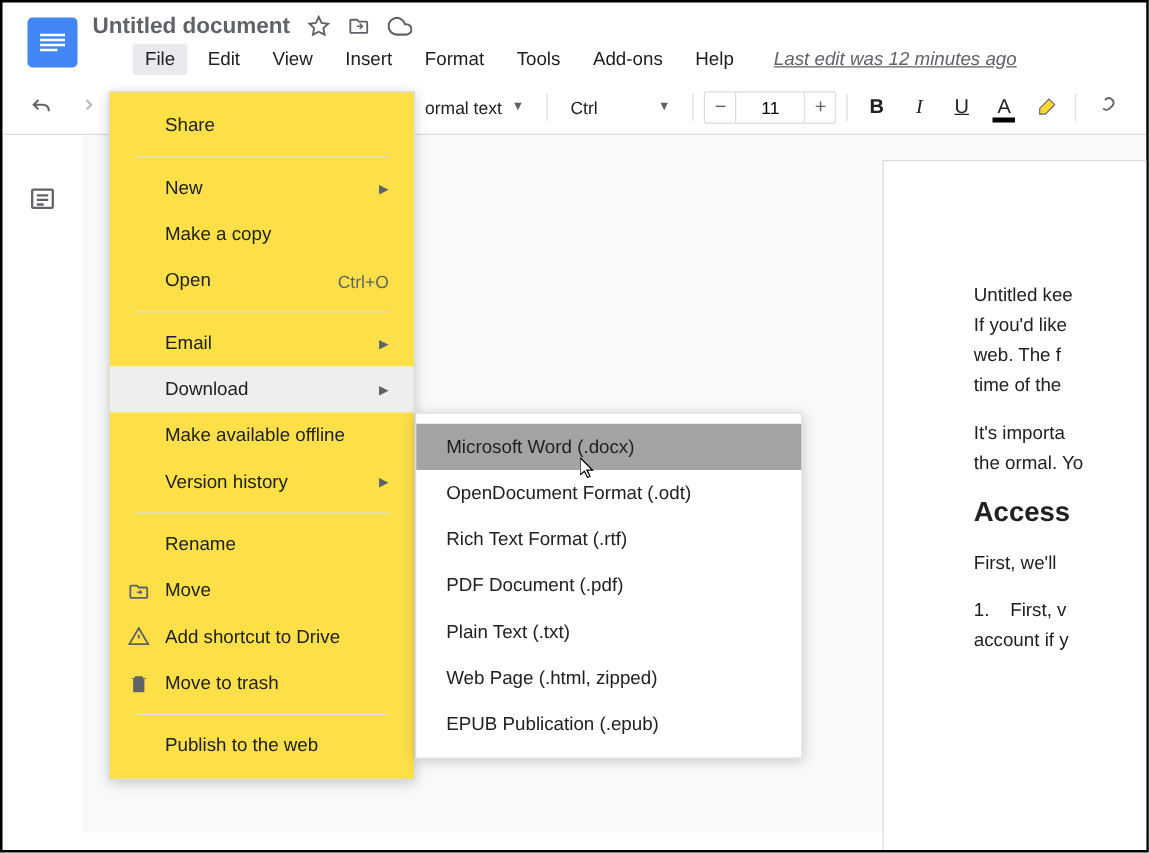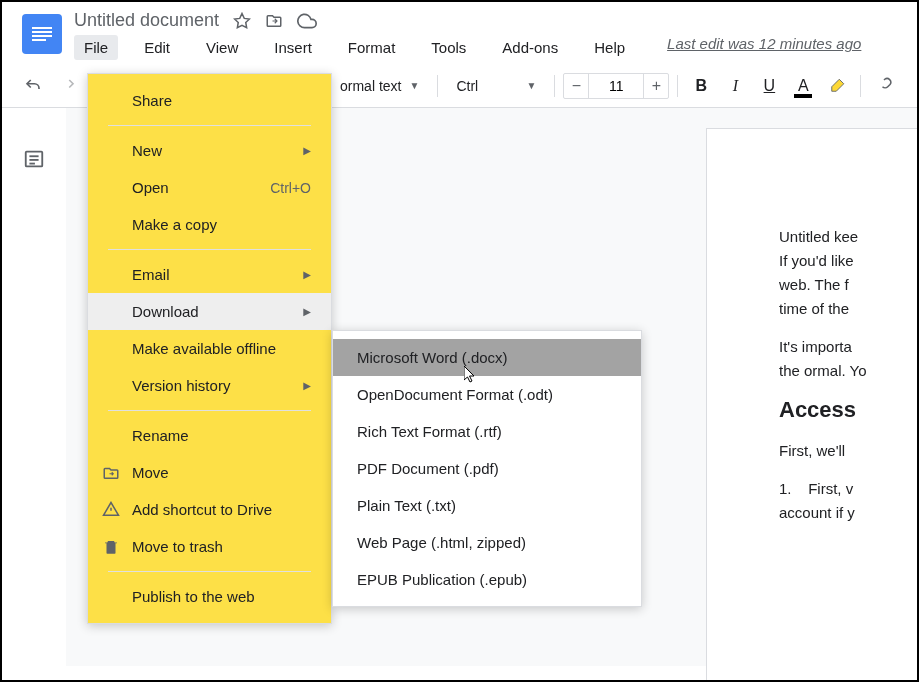--- a/index.html
+++ b/index.html
@@ -6,24 +6,24 @@
 body { width: 919px; height: 682px; overflow: hidden; background: #fff; position: relative; border: 2px solid #000; }
 
 .header { padding: 8px 0 0 0; display: flex; align-items: flex-start; }
 .logo { width: 40px; height: 40px; background: #4285f4; border-radius: 4px; margin: 4px 12px 0 20px; display: flex; align-items: center; justify-content: center; flex-shrink: 0; }
 .logo-inner { width: 24px; height: 24px; display: flex; flex-direction: column; justify-content: space-around; padding: 4px 2px; }
 .logo-line { background: #fff; height: 2px; width: 100%; }
 .logo-line.short { width: 70%; }
 
 .header-main { flex: 1; }
 .title-row { display: flex; align-items: center; gap: 14px; padding-bottom: 2px; }
-.doc-title { font-size: 18px; color: #5f6368; font-weight: 400; }
+.doc-title { font-size: 18px; color: #5f6368; font-weight: 700; }
 .title-icon { color: #5f6368; display: flex; align-items: center; }
 
-.menubar { display: flex; align-items: flex-start; gap: 16px; padding-top: 2px; }
+.menubar { display: flex; align-items: center; gap: 6px; padding-top: 2px; margin-left: 32px; }
 .menu-item { padding: 4px 10px; font-size: 15px; color: #202124; cursor: pointer; }
 .menu-item.active { background: #e8eaed; border-radius: 3px; }
 .edit-info { color: #5f6368; font-size: 15px; text-decoration: underline; margin-left: 16px; cursor: pointer; font-style: italic; }
 
 .toolbar { height: 44px; border-bottom: 1px solid #dadce0; display: flex; align-items: center; padding: 0 16px; gap: 4px; margin-top: 4px; position: relative; }
 .tb-btn { width: 30px; height: 30px; display: flex; align-items: center; justify-content: center; color: #5f6368; cursor: pointer; }
 .tb-sep { width: 1px; height: 22px; background: #dadce0; margin: 0 4px; }
 .tb-select { display: flex; align-items: center; gap: 8px; padding: 0 10px; font-size: 14px; color: #202124; cursor: pointer; }
 .tb-select .caret { color: #5f6368; font-size: 10px; }
 .font-size-group { display: flex; align-items: center; border: 1px solid #dadce0; border-radius: 2px; height: 26px; }
@@ -174,25 +174,25 @@
 <div class="file-menu">
   <div class="fm-item">
       <span>Share</span>
     </div>
   <div class="fm-divider"></div>
   <div class="fm-item">
       <span>New</span>
       <span class="submenu-caret">▶</span>
     </div>
   <div class="fm-item">
+      <span>Make a copy</span>
+    </div>
+  <div class="fm-item">
       <span>Open</span>
       <span class="shortcut">Ctrl+O</span>
-    </div>
-  <div class="fm-item">
-      <span>Make a copy</span>
     </div>
   <div class="fm-divider"></div>
   <div class="fm-item">
       <span>Email</span>
       <span class="submenu-caret">▶</span>
     </div>
   <div class="fm-item highlighted">
       <span>Download</span>
       <span class="submenu-caret">▶</span>
     </div>

